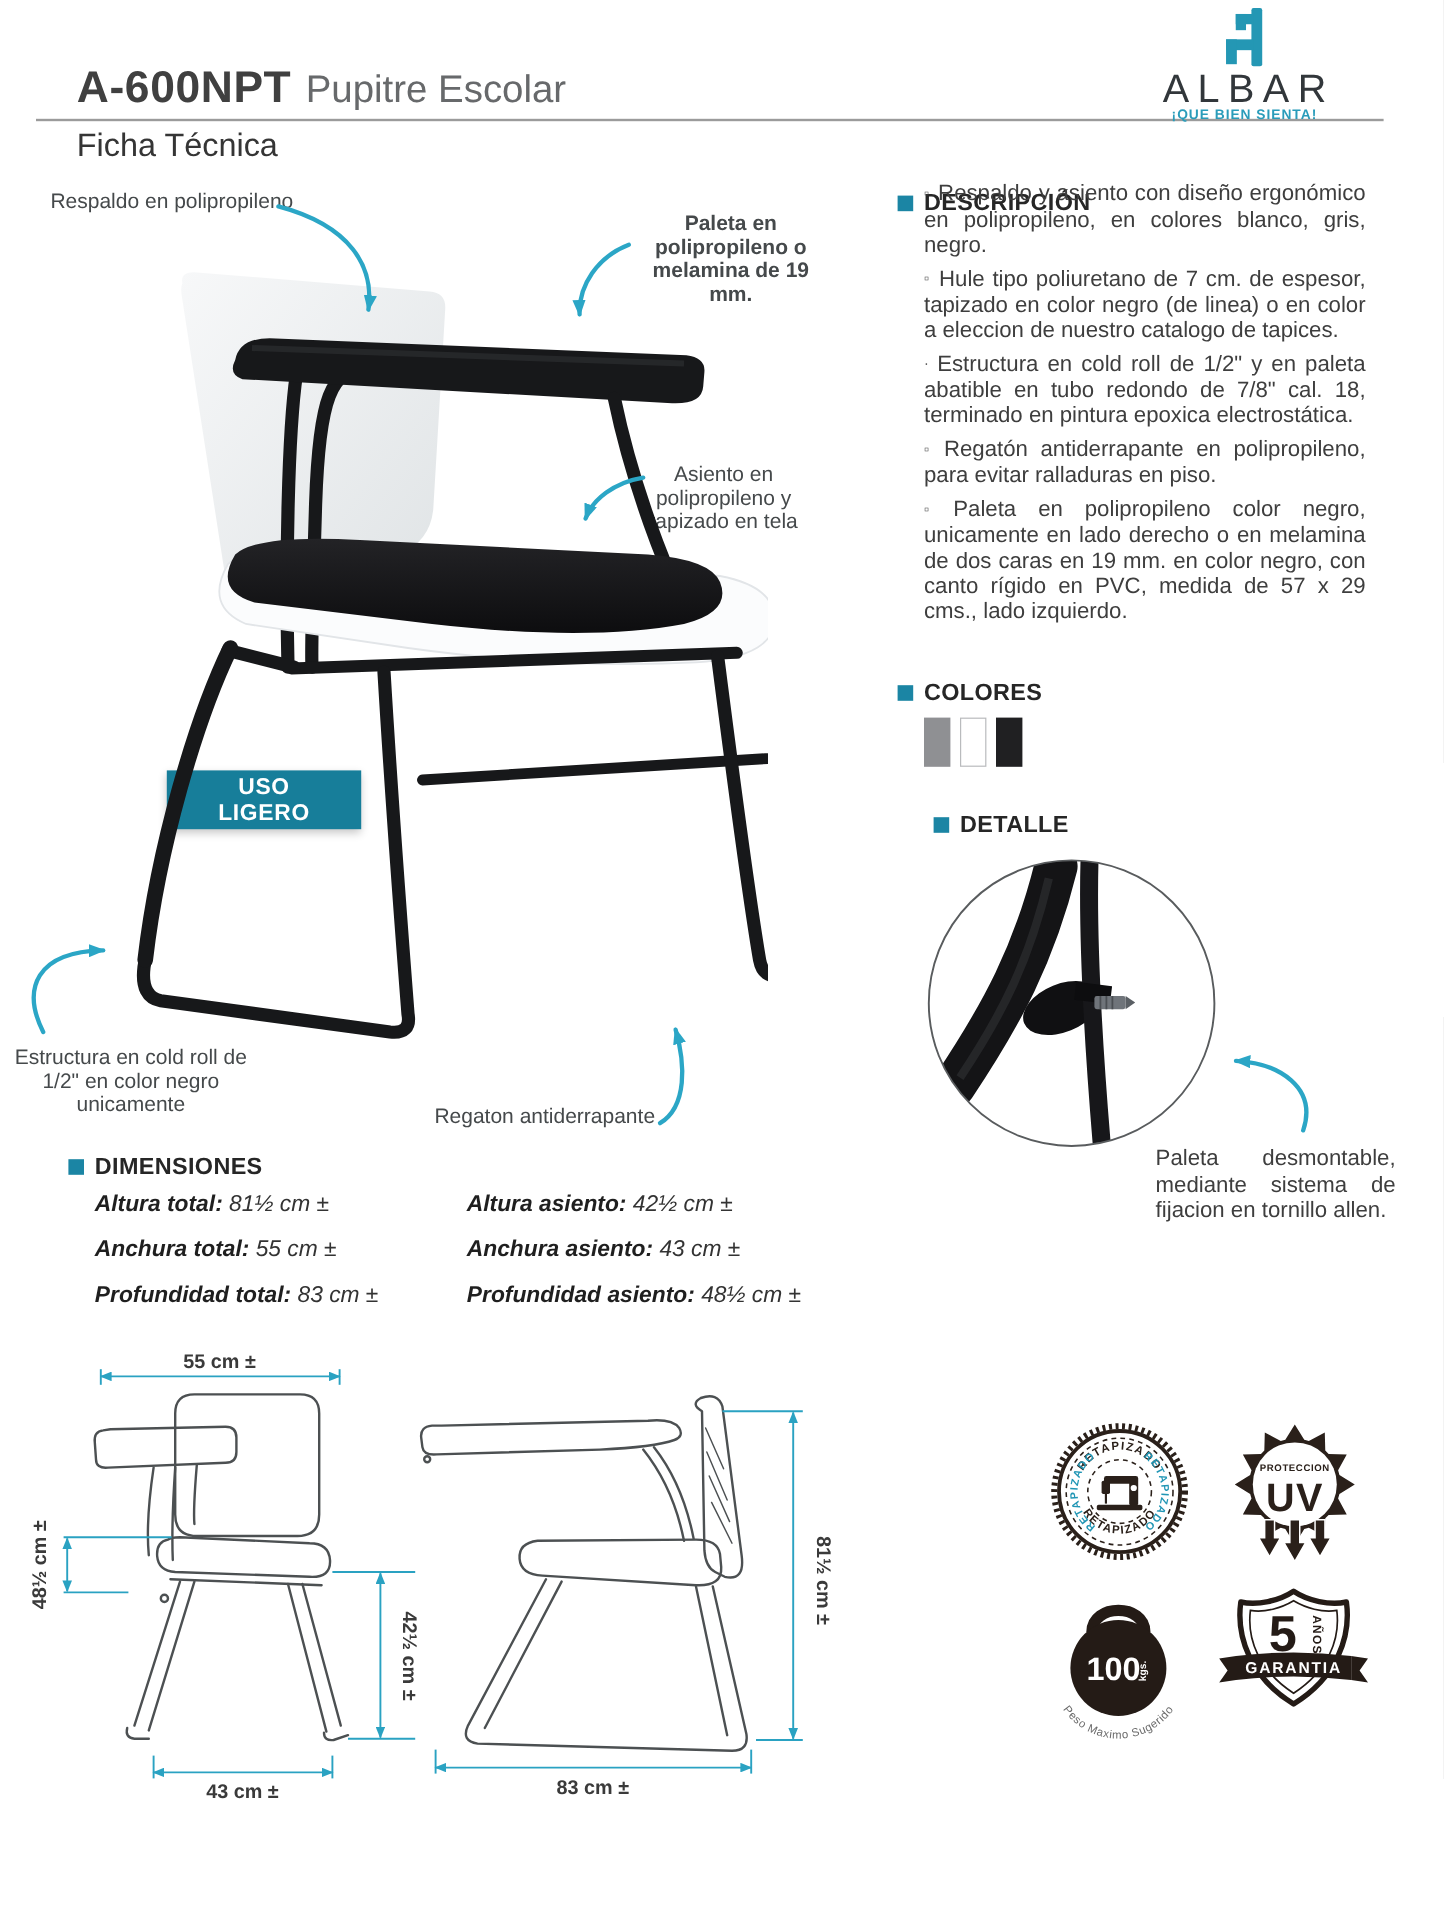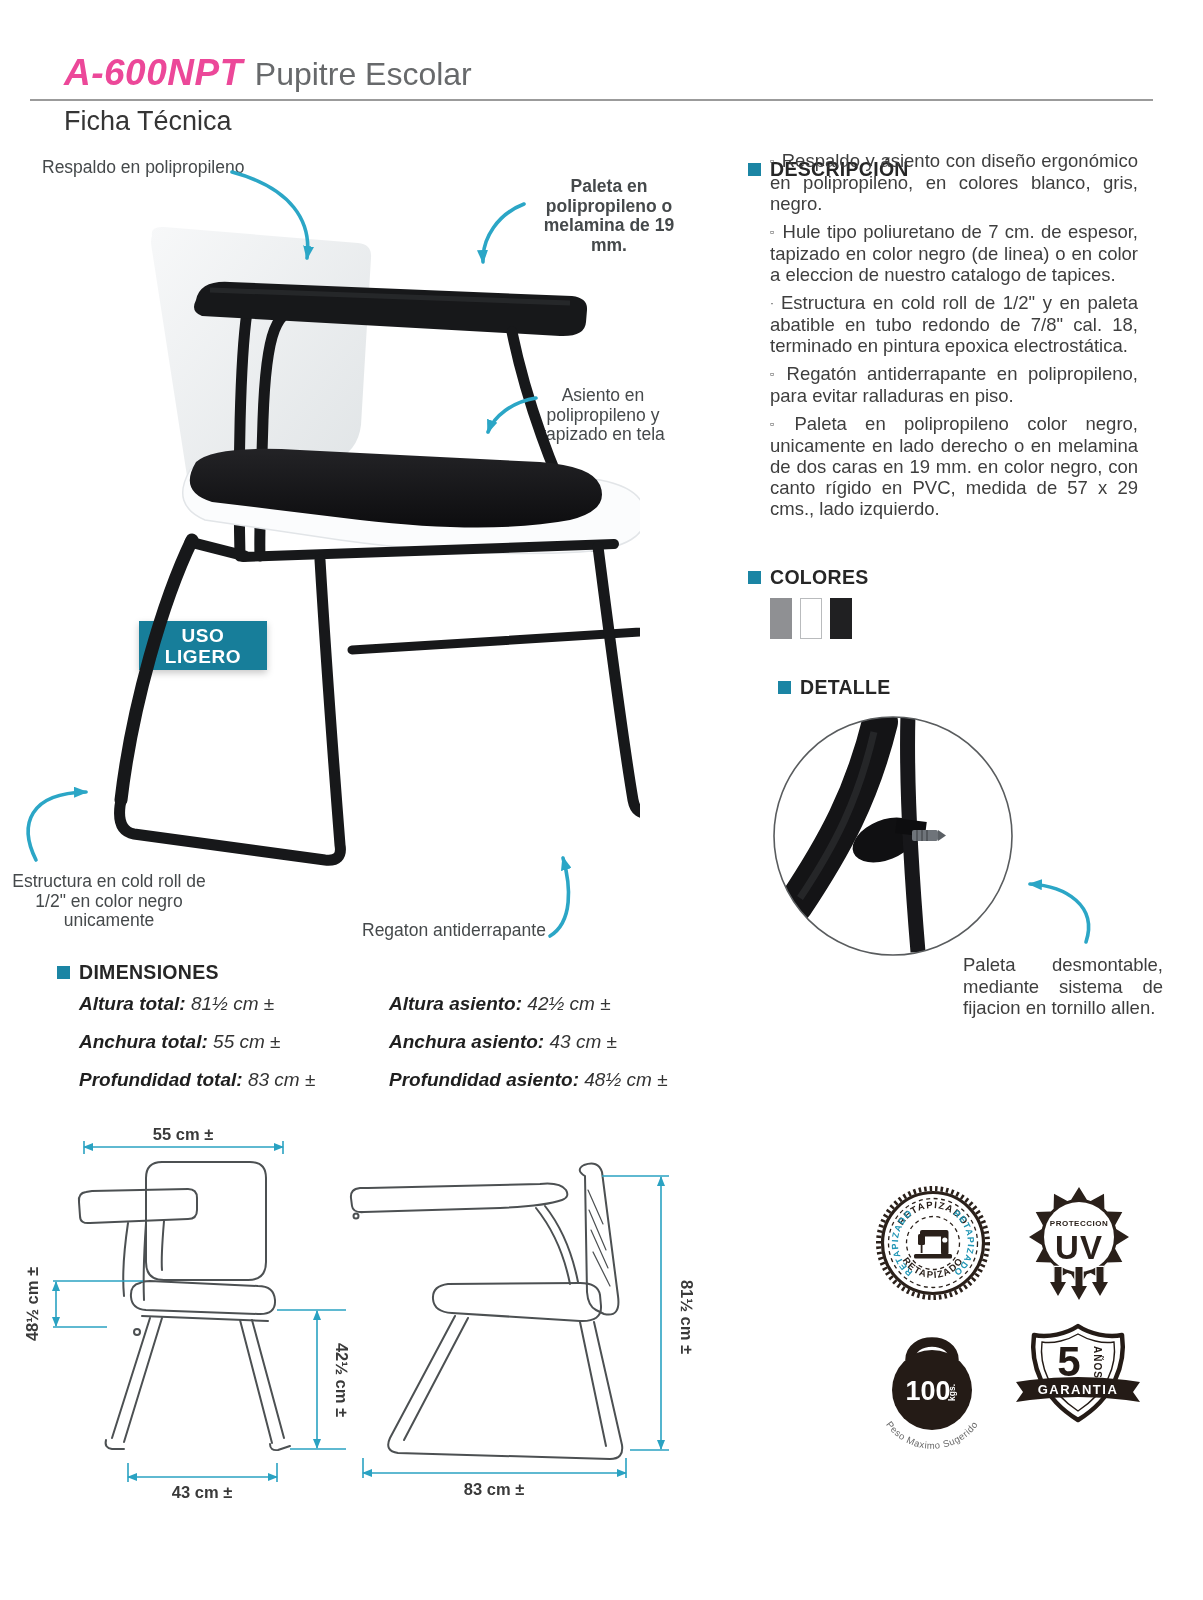--- a/index.html
+++ b/index.html
@@ -2,38 +2,38 @@
 <html><head>
 <meta charset="utf-8">
 <style>
   html,body{margin:0;padding:0;background:#e8e8e8;}
   .page{position:relative;width:1203px;height:1600px;background:#ffffff;margin:0 auto;
         font-family:"Liberation Sans",sans-serif;overflow:hidden;}
   .abs{position:absolute;}
 
   
   .title-row{left:64px;top:52px;white-space:nowrap;}
-  .model{color:#ec4899;font-size:37px;font-weight:bold;letter-spacing:.5px;font-style:italic;}
+  .model{color:#404040;font-size:37px;font-weight:bold;letter-spacing:.5px;}
   .product{color:#67696b;font-size:32px;font-weight:normal;margin-left:12px;}
   .header-rule{left:30px;top:99px;width:1123px;height:2px;background:#9b9b9b;}
   .subtitle{left:64px;top:106px;font-size:27px;color:#353535;}
   .logo{left:962px;top:4px;width:150px;text-align:center;}
   .logo svg{display:block;margin:0 auto;}
   .brand{font-size:33px;line-height:32px;color:#32373b;letter-spacing:7px;margin-left:7px;}
   .tagline{font-size:11.5px;line-height:12px;color:#2a9cba;font-weight:bold;letter-spacing:.8px;}
 
   
   .annot{color:#45494b;font-size:17.5px;line-height:19.5px;}
   .an-respaldo{left:42px;top:158px;width:210px;}
   .an-paleta{left:531px;top:177px;width:156px;text-align:center;font-weight:bold;}
   .an-asiento{left:538px;top:386px;width:130px;text-align:center;}
   .an-estructura{left:4px;top:872px;width:210px;text-align:center;}
   .an-regaton{left:362px;top:921px;width:200px;}
 
-  .uso-badge{left:139px;top:621px;width:128px;height:49px;background:#177e9a;
+  .uso-badge{left:139px;top:642px;width:162px;height:49px;background:#177e9a;
              color:#ffffff;font-weight:bold;font-size:19px;line-height:21px;letter-spacing:.6px;
              display:flex;flex-direction:column;align-items:center;justify-content:center;
              z-index:2;box-shadow:0 3px 7px rgba(0,0,0,.22);}
   .chair-main{left:80px;top:210px;z-index:1;}
   .chair-overlay{left:80px;top:210px;z-index:3;pointer-events:none;}
   .annot-layer{left:0;top:0;z-index:4;pointer-events:none;}
 
   
   .sec-head{display:flex;align-items:center;gap:9px;}
   .sec-sq{width:13px;height:13px;background:#1b85a4;flex:0 0 13px;}
@@ -62,20 +62,33 @@
 <body>
 
 <div class="page">
 
   <div class="abs title-row">
     <span class="model">A-600NPT</span><span class="product">Pupitre Escolar</span>
   </div>
   <div class="abs header-rule"></div>
   <div class="abs subtitle">Ficha Técnica</div>
 
+  <div class="abs logo">
+    <svg width="40" height="54" viewBox="0 0 40 60">
+      <g fill="#2497b4">
+        <rect x="26.5" y="3" width="10" height="54" rx="2"></rect>
+        <rect x="12" y="8.5" width="16" height="9.5"></rect>
+        <rect x="12" y="8.5" width="9.5" height="15"></rect>
+        <rect x="3" y="32" width="25" height="10"></rect>
+        <rect x="3" y="32" width="10" height="23"></rect>
+      </g>
+    </svg>
+    <div class="brand">ALBAR</div>
+    <div class="tagline">¡QUE BIEN SIENTA!</div>
+  </div>
 
   <svg class="abs chair-main" width="560" height="700" viewBox="80 210 560 700">
     <defs>
       <linearGradient id="backGrad" x1="0" y1="0" x2="1" y2="1">
         <stop offset="0" stop-color="#f7f8f9"></stop>
           <stop offset="1" stop-color="#dfe3e5"></stop>
       </linearGradient>
       <linearGradient id="cushGrad" x1="0" y1="0" x2="0" y2="1">
         <stop offset="0" stop-color="#232326"></stop>
           <stop offset="1" stop-color="#0d0d0f"></stop>

